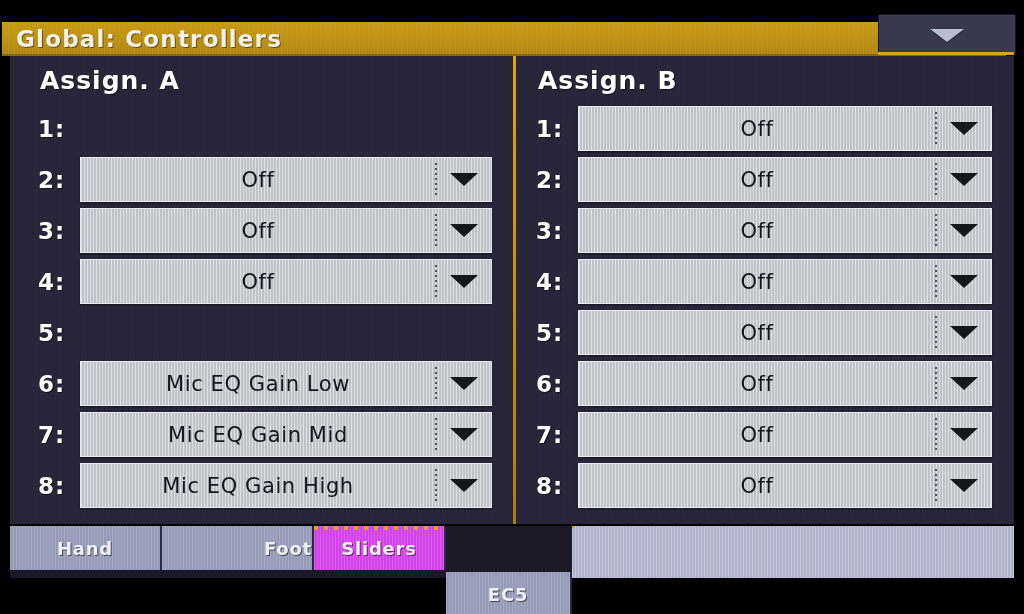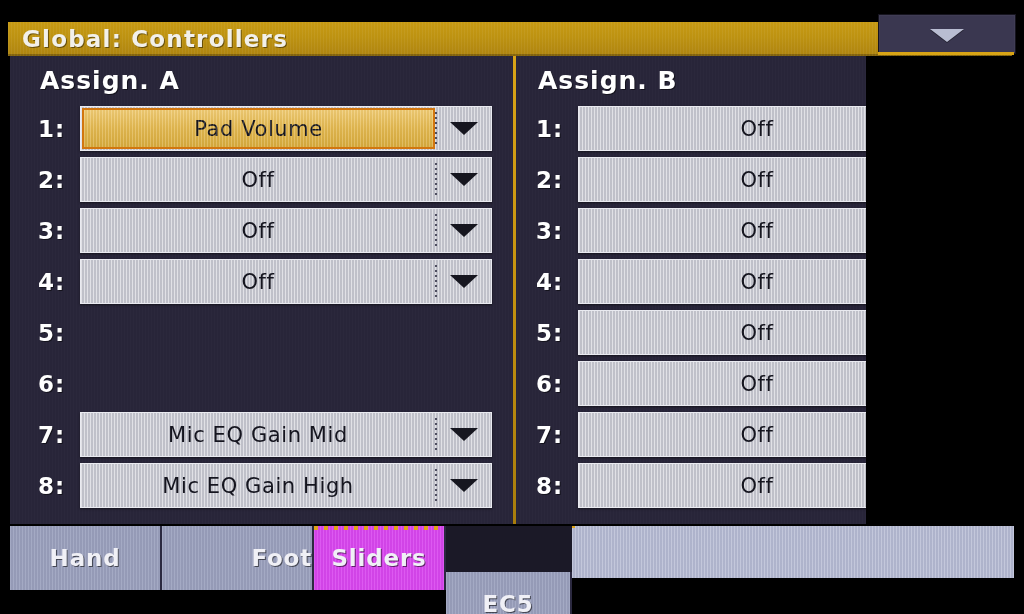--- a/index.html
+++ b/index.html
@@ -17,21 +17,21 @@
   #screen {
     position: relative;
     width: 1024px;
     height: 614px;
     background: #000000;
   }
 
   
   #titlebar {
     position: absolute;
-    left: 8px;
+    left: 2px;
     top: 22px;
     width: 1004px;
     height: 34px;
     background: linear-gradient(180deg, #c79a13 0%, #bd9211 45%, #ae8410 100%);
     box-shadow: inset 0 -2px 0 rgba(0,0,0,0.25);
     overflow: hidden;
   }
   #titlebar::after {
     content: "";
     position: absolute;
@@ -90,21 +90,21 @@
     height: 3px;
     background: #d8a416;
     z-index: 5;
   }
 
   
   #panel {
     position: absolute;
     left: 10px;
     top: 56px;
-    width: 856px;
+    width: 1004px;
     height: 468px;
     background: #282539;
     overflow: hidden;
   }
   #panel::after {
     content: "";
     position: absolute;
     inset: 0;
     background: repeating-linear-gradient(90deg,
       rgba(255,255,255,0.016) 0px,
@@ -263,26 +263,26 @@
     left: 10px;
     top: 526px;
     width: 1004px;
     height: 52px;
     background: #1b1927;
     display: flex;
     align-items: stretch;
   }
   .tab {
     position: relative;
-    height: 64px;
+    height: 44px;
     display: flex;
     align-items: center;
     justify-content: center;
     font-family: "DejaVu Sans", sans-serif;
-    font-size: 23px;
+    font-size: 18px;
     font-weight: bold;
     letter-spacing: 0.8px;
     color: #f0f0f6;
     text-shadow: 1px 1px 0 rgba(0,0,0,0.55);
     background: #9aa0bd;
     border-right: 2px solid #2b2940;
     box-sizing: border-box;
     overflow: hidden;
   }
   .tab::after {
@@ -357,27 +357,20 @@
   <div id="menu-underline"></div>
 
   <div id="panel">
     <div id="center-divider"></div>
 
     <div class="column col-a">
       <div class="col-head">Assign. A</div>
       <div class="rows" id="rows-a">
           <div class="row">
             <div class="row-num">1:</div>
-            <div class="combo selected">
-              <div class="combo-value">Pad Volume</div>
-              <div class="combo-sep"></div>
-              <div class="combo-arrow">
-                <div class="tri"></div>
-              </div>
-            </div>
           </div>
           <div class="row">
             <div class="row-num">2:</div>
             <div class="combo">
               <div class="combo-value">Off</div>
               <div class="combo-sep"></div>
               <div class="combo-arrow">
                 <div class="tri"></div>
               </div>
             </div>
@@ -400,20 +393,27 @@
               <div class="combo-arrow">
                 <div class="tri"></div>
               </div>
             </div>
           </div>
           <div class="row">
             <div class="row-num">5:</div>
           </div>
           <div class="row">
             <div class="row-num">6:</div>
+            <div class="combo">
+              <div class="combo-value">Mic EQ Gain Low</div>
+              <div class="combo-sep"></div>
+              <div class="combo-arrow">
+                <div class="tri"></div>
+              </div>
+            </div>
           </div>
           <div class="row">
             <div class="row-num">7:</div>
             <div class="combo">
               <div class="combo-value">Mic EQ Gain Mid</div>
               <div class="combo-sep"></div>
               <div class="combo-arrow">
                 <div class="tri"></div>
               </div>
             </div>

